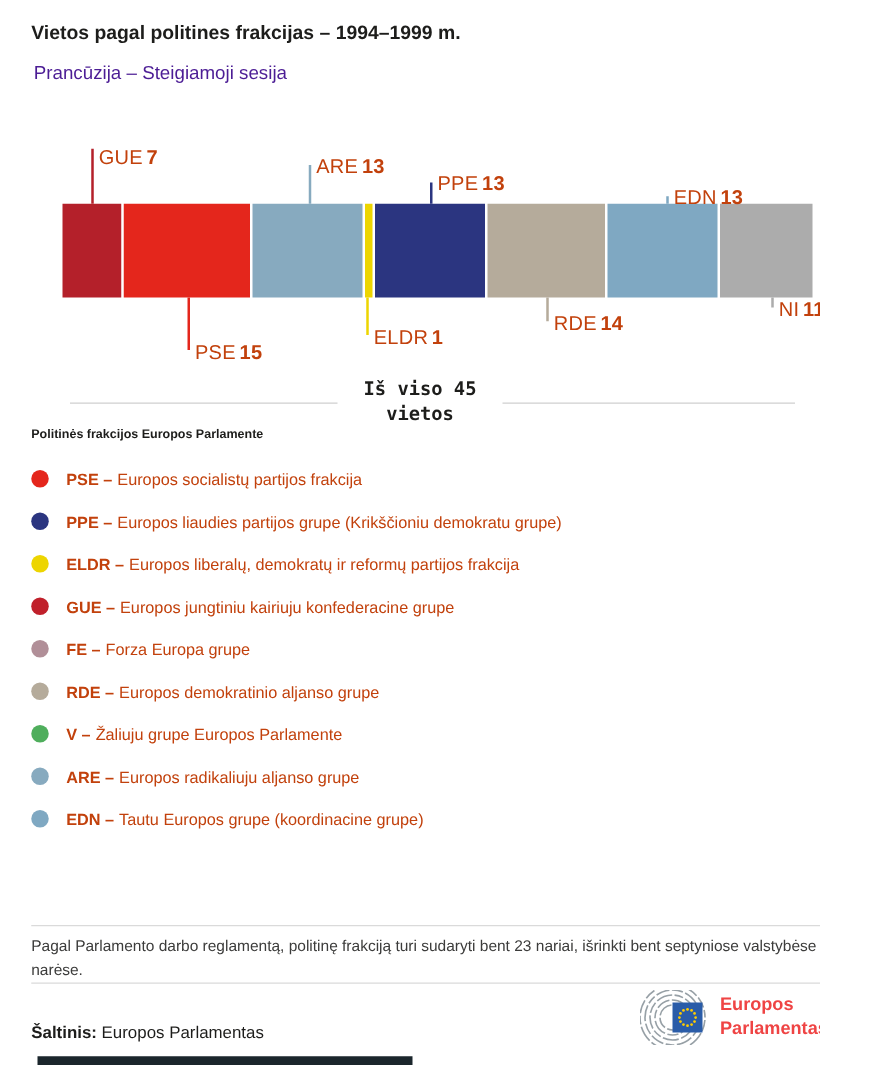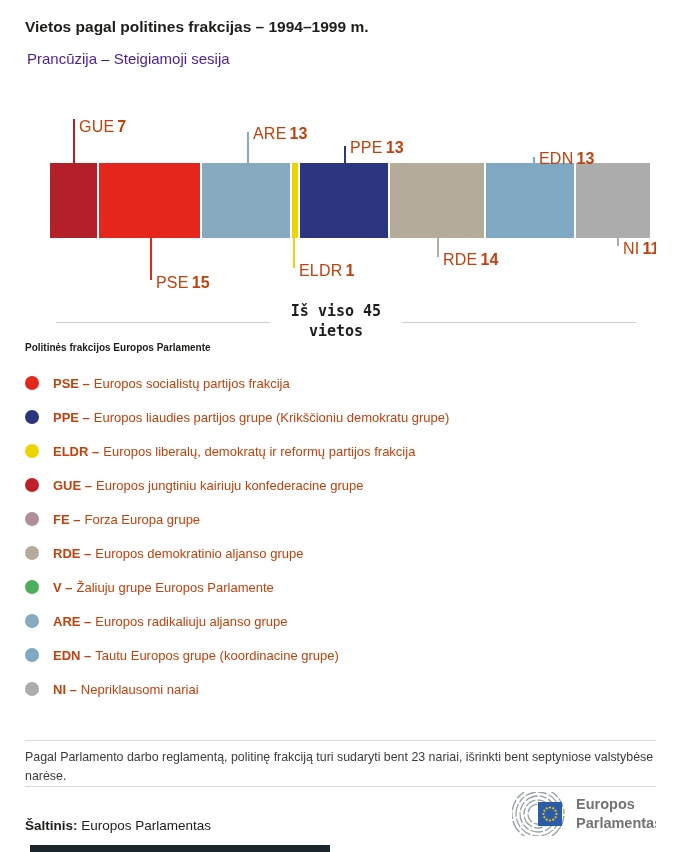--- a/index.html
+++ b/index.html
@@ -33,21 +33,21 @@
 
   .divider{position:absolute;left:25px;width:650px;height:1px;background:#DADADA;}
   .divider-1{top:740px;}
   .divider-2{top:786px;}
   .footnote{position:absolute;left:25px;top:748px;width:655px;font-size:12.4px;line-height:19px;color:#3C3C3B;}
 
   .source{position:absolute;left:25px;top:818px;font-size:13.5px;color:#1D1D1B;}
   .source b{font-weight:bold;}
 
   .logo{position:absolute;left:512px;top:792px;display:flex;align-items:center;}
-  .logo-text{margin-left:8px;font-size:14.5px;font-weight:bold;line-height:19px;color:#737373;}
+  .logo-text{margin-left:8px;font-size:14.5px;font-weight:bold;line-height:19px;color:#ef4444;}
   .logo-text span{display:block;}
 
   .bottom-bar{position:absolute;left:30px;top:845px;width:300px;height:7px;background:#1B262C;}
 </style>
 </head>
 <body>
 
 <div class="page">
 
   <div class="title">Vietos pagal politines frakcijas – 1994–1999 m.</div>
@@ -122,24 +122,20 @@
         <span class="legend-label"><b>V –</b><span>Žaliuju grupe Europos Parlamente</span></span>
       </div>
       <div class="legend-row">
         <span class="dot" style="background: rgb(135, 170, 191);"></span>
         <span class="legend-label"><b>ARE –</b><span>Europos radikaliuju aljanso grupe</span></span>
       </div>
       <div class="legend-row">
         <span class="dot" style="background: rgb(127, 168, 194);"></span>
         <span class="legend-label"><b>EDN –</b><span>Tautu Europos grupe (koordinacine grupe)</span></span>
       </div>
-      <div class="legend-row">
-        <span class="dot" style="background: rgb(172, 172, 172);"></span>
-        <span class="legend-label"><b>NI –</b><span>Nepriklausomi nariai</span></span>
-      </div>
     </div>
 
   <div class="divider divider-1"></div>
   <div class="footnote">Pagal Parlamento darbo reglamentą, politinę frakciją turi sudaryti bent 23 nariai, išrinkti bent septyniose valstybėse narėse.</div>
   <div class="divider divider-2"></div>
 
   <div class="source">
     <b>Šaltinis:</b>
     <span>Europos Parlamentas</span>
   </div>

